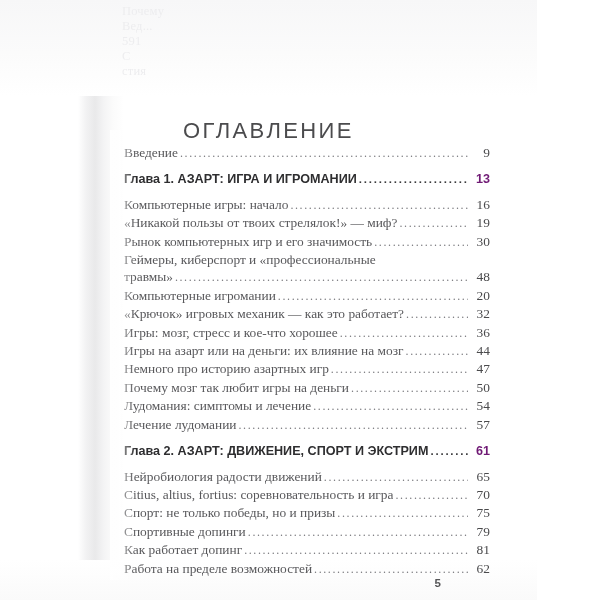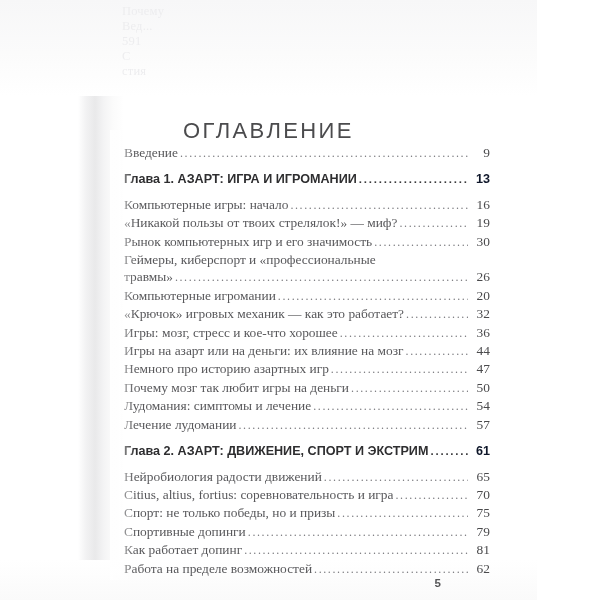--- a/index.html
+++ b/index.html
@@ -121,21 +121,21 @@
     font-size: 12.6px;
     color: #2e2e30;
     margin-top: 9px;
     margin-bottom: 7px;
   }
   .row.chapter .leader {
     color: #3b3b3d;
     font-size: 11.5px;
     letter-spacing: 1.8px;
   }
-  .row.chapter .pg { color: #0f172a; }
+  .row.chapter .pg { color: #701a75; }
   .row.cont-first .label { flex: 1 1 auto; }
 
   
   .fade {
     position: absolute;
     left: 110px;
     top: 130px;
     width: 26px;
     height: 450px;
     background: linear-gradient(to right, rgba(255,255,255,.85), rgba(255,255,255,0));
@@ -195,21 +195,21 @@
         <span class="label">Рынок компьютерных игр и его значимость</span>
         <span class="leader"></span>
         <span class="pg">30</span>
       </div>
       <div class="row cont-first">
         <span class="label">Геймеры, киберспорт и «профессиональные</span>
       </div>
       <div class="row">
         <span class="label">травмы»</span>
         <span class="leader"></span>
-        <span class="pg">26</span>
+        <span class="pg">48</span>
       </div>
       <div class="row">
         <span class="label">Компьютерные игромании</span>
         <span class="leader"></span>
         <span class="pg">20</span>
       </div>
       <div class="row">
         <span class="label">«Крючок» игровых механик — как это работает?</span>
         <span class="leader"></span>
         <span class="pg">32</span>

